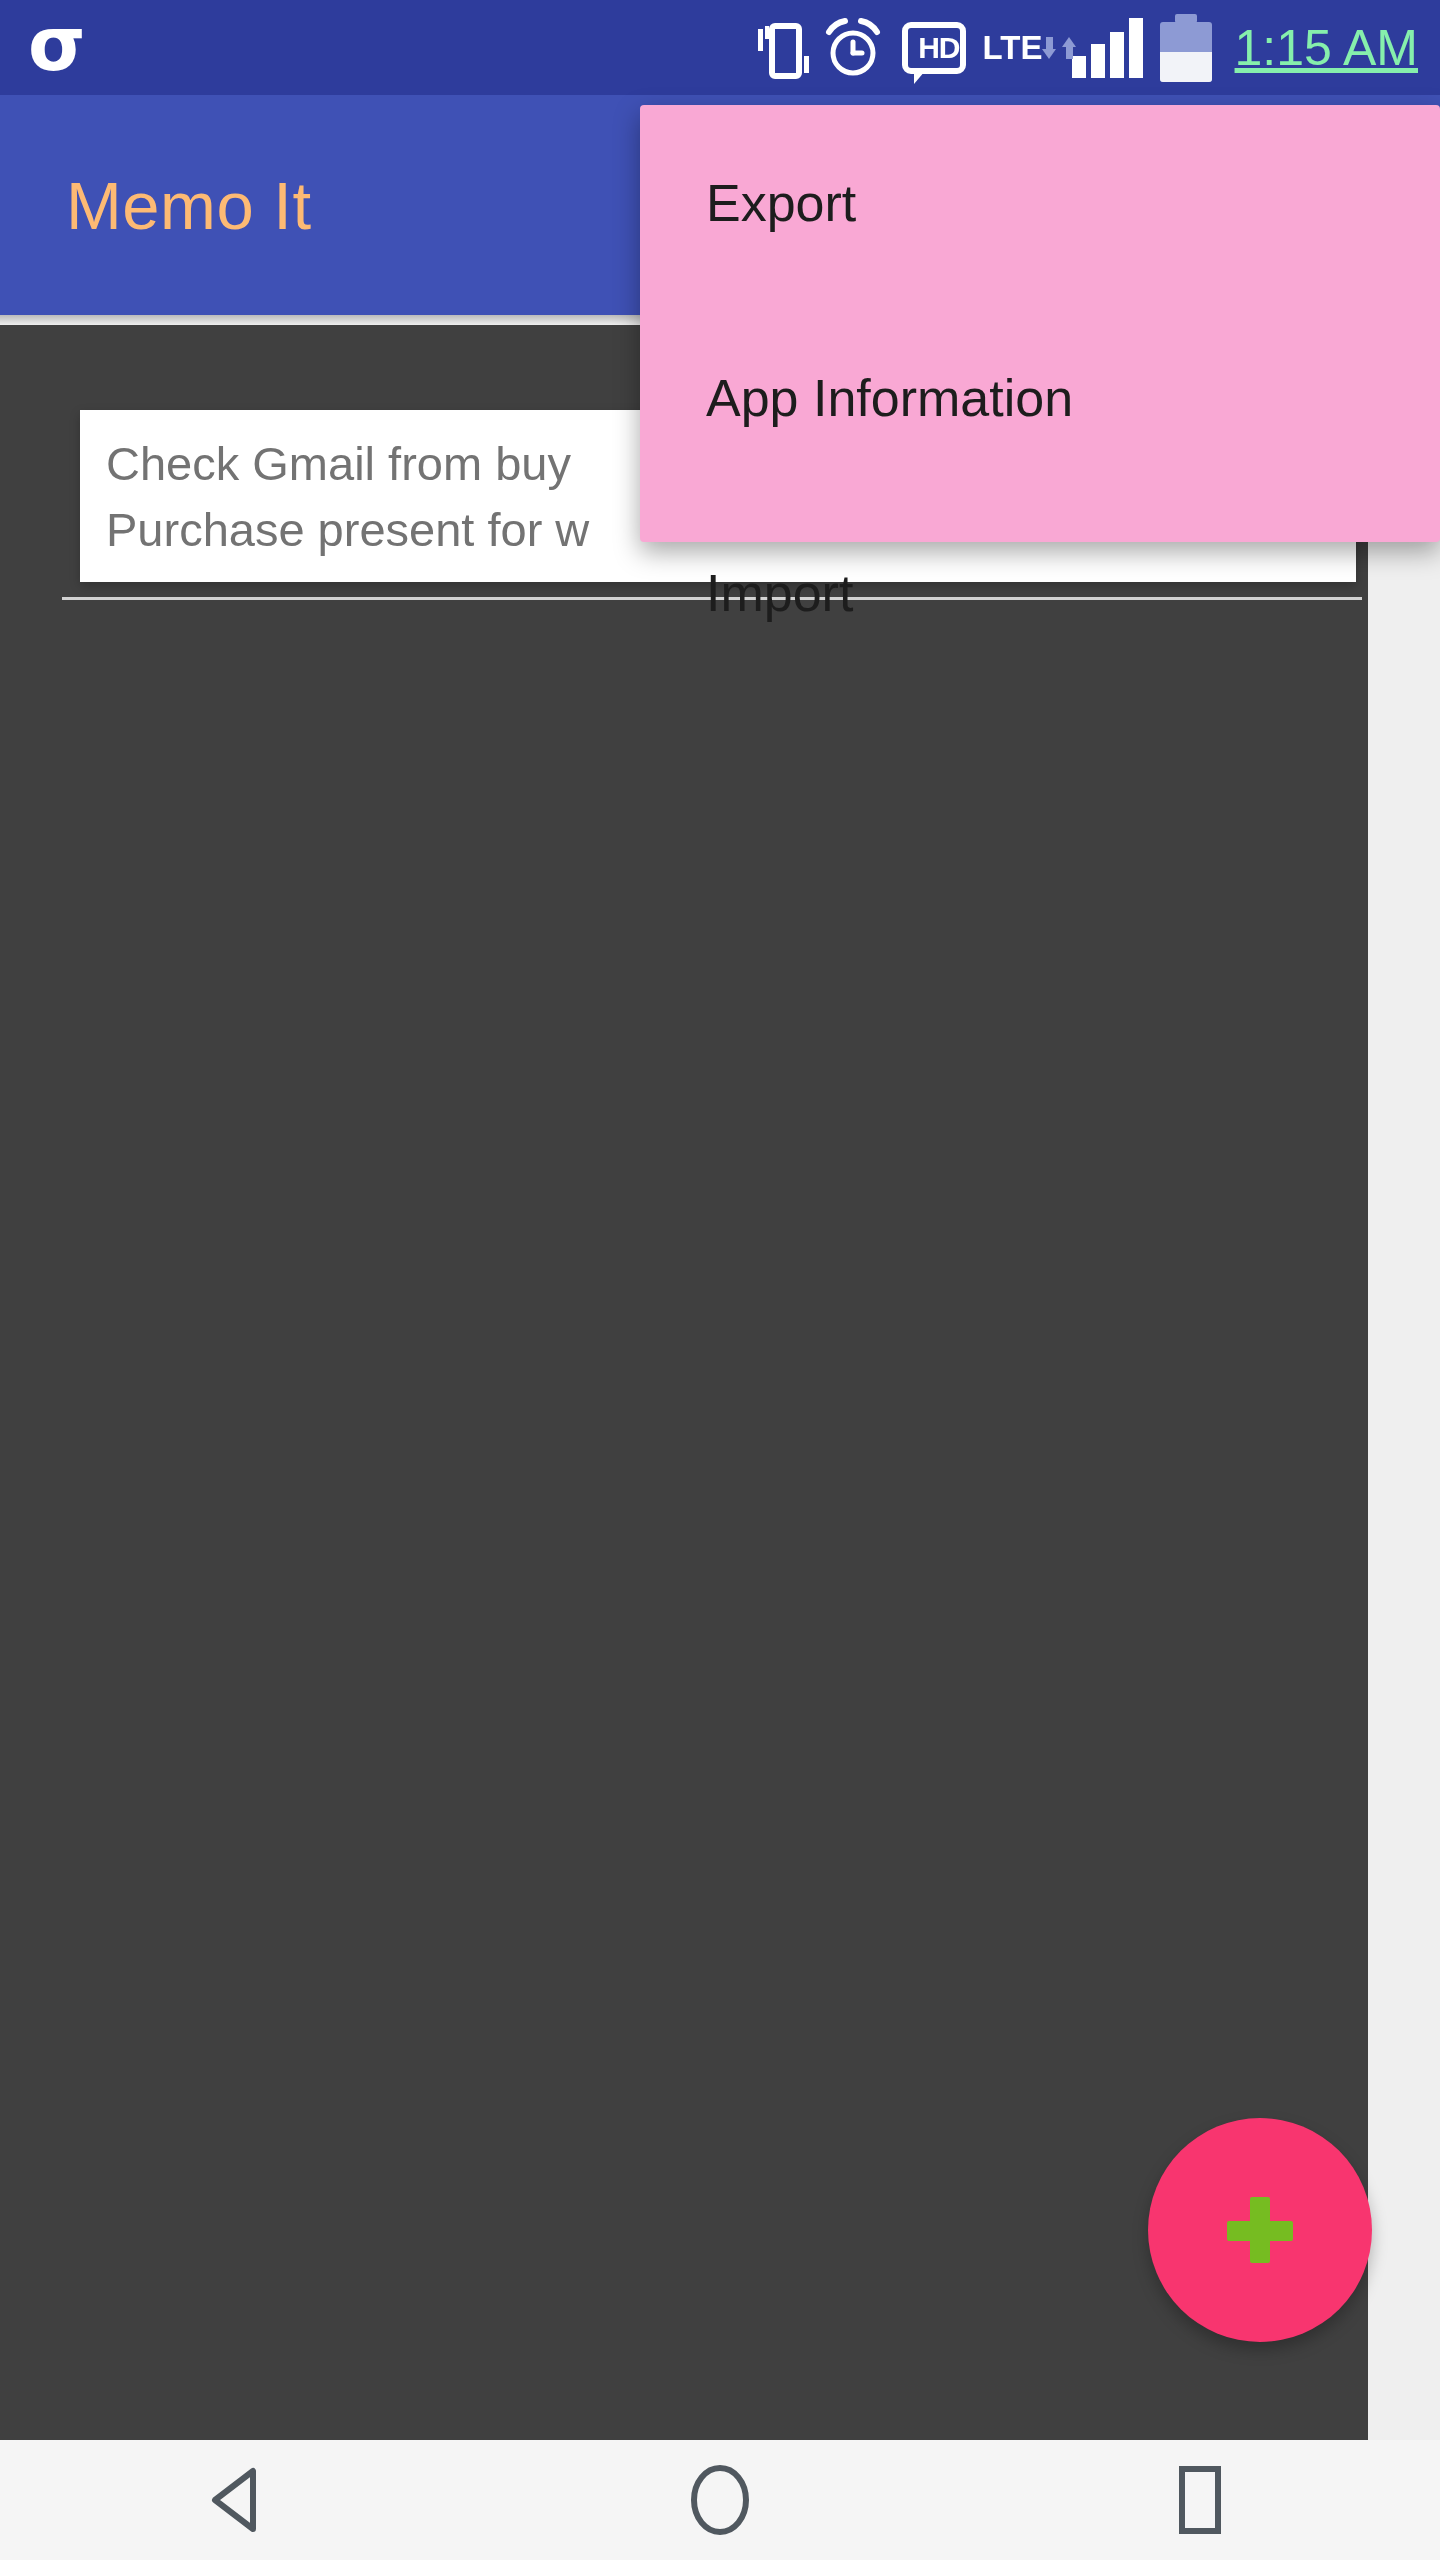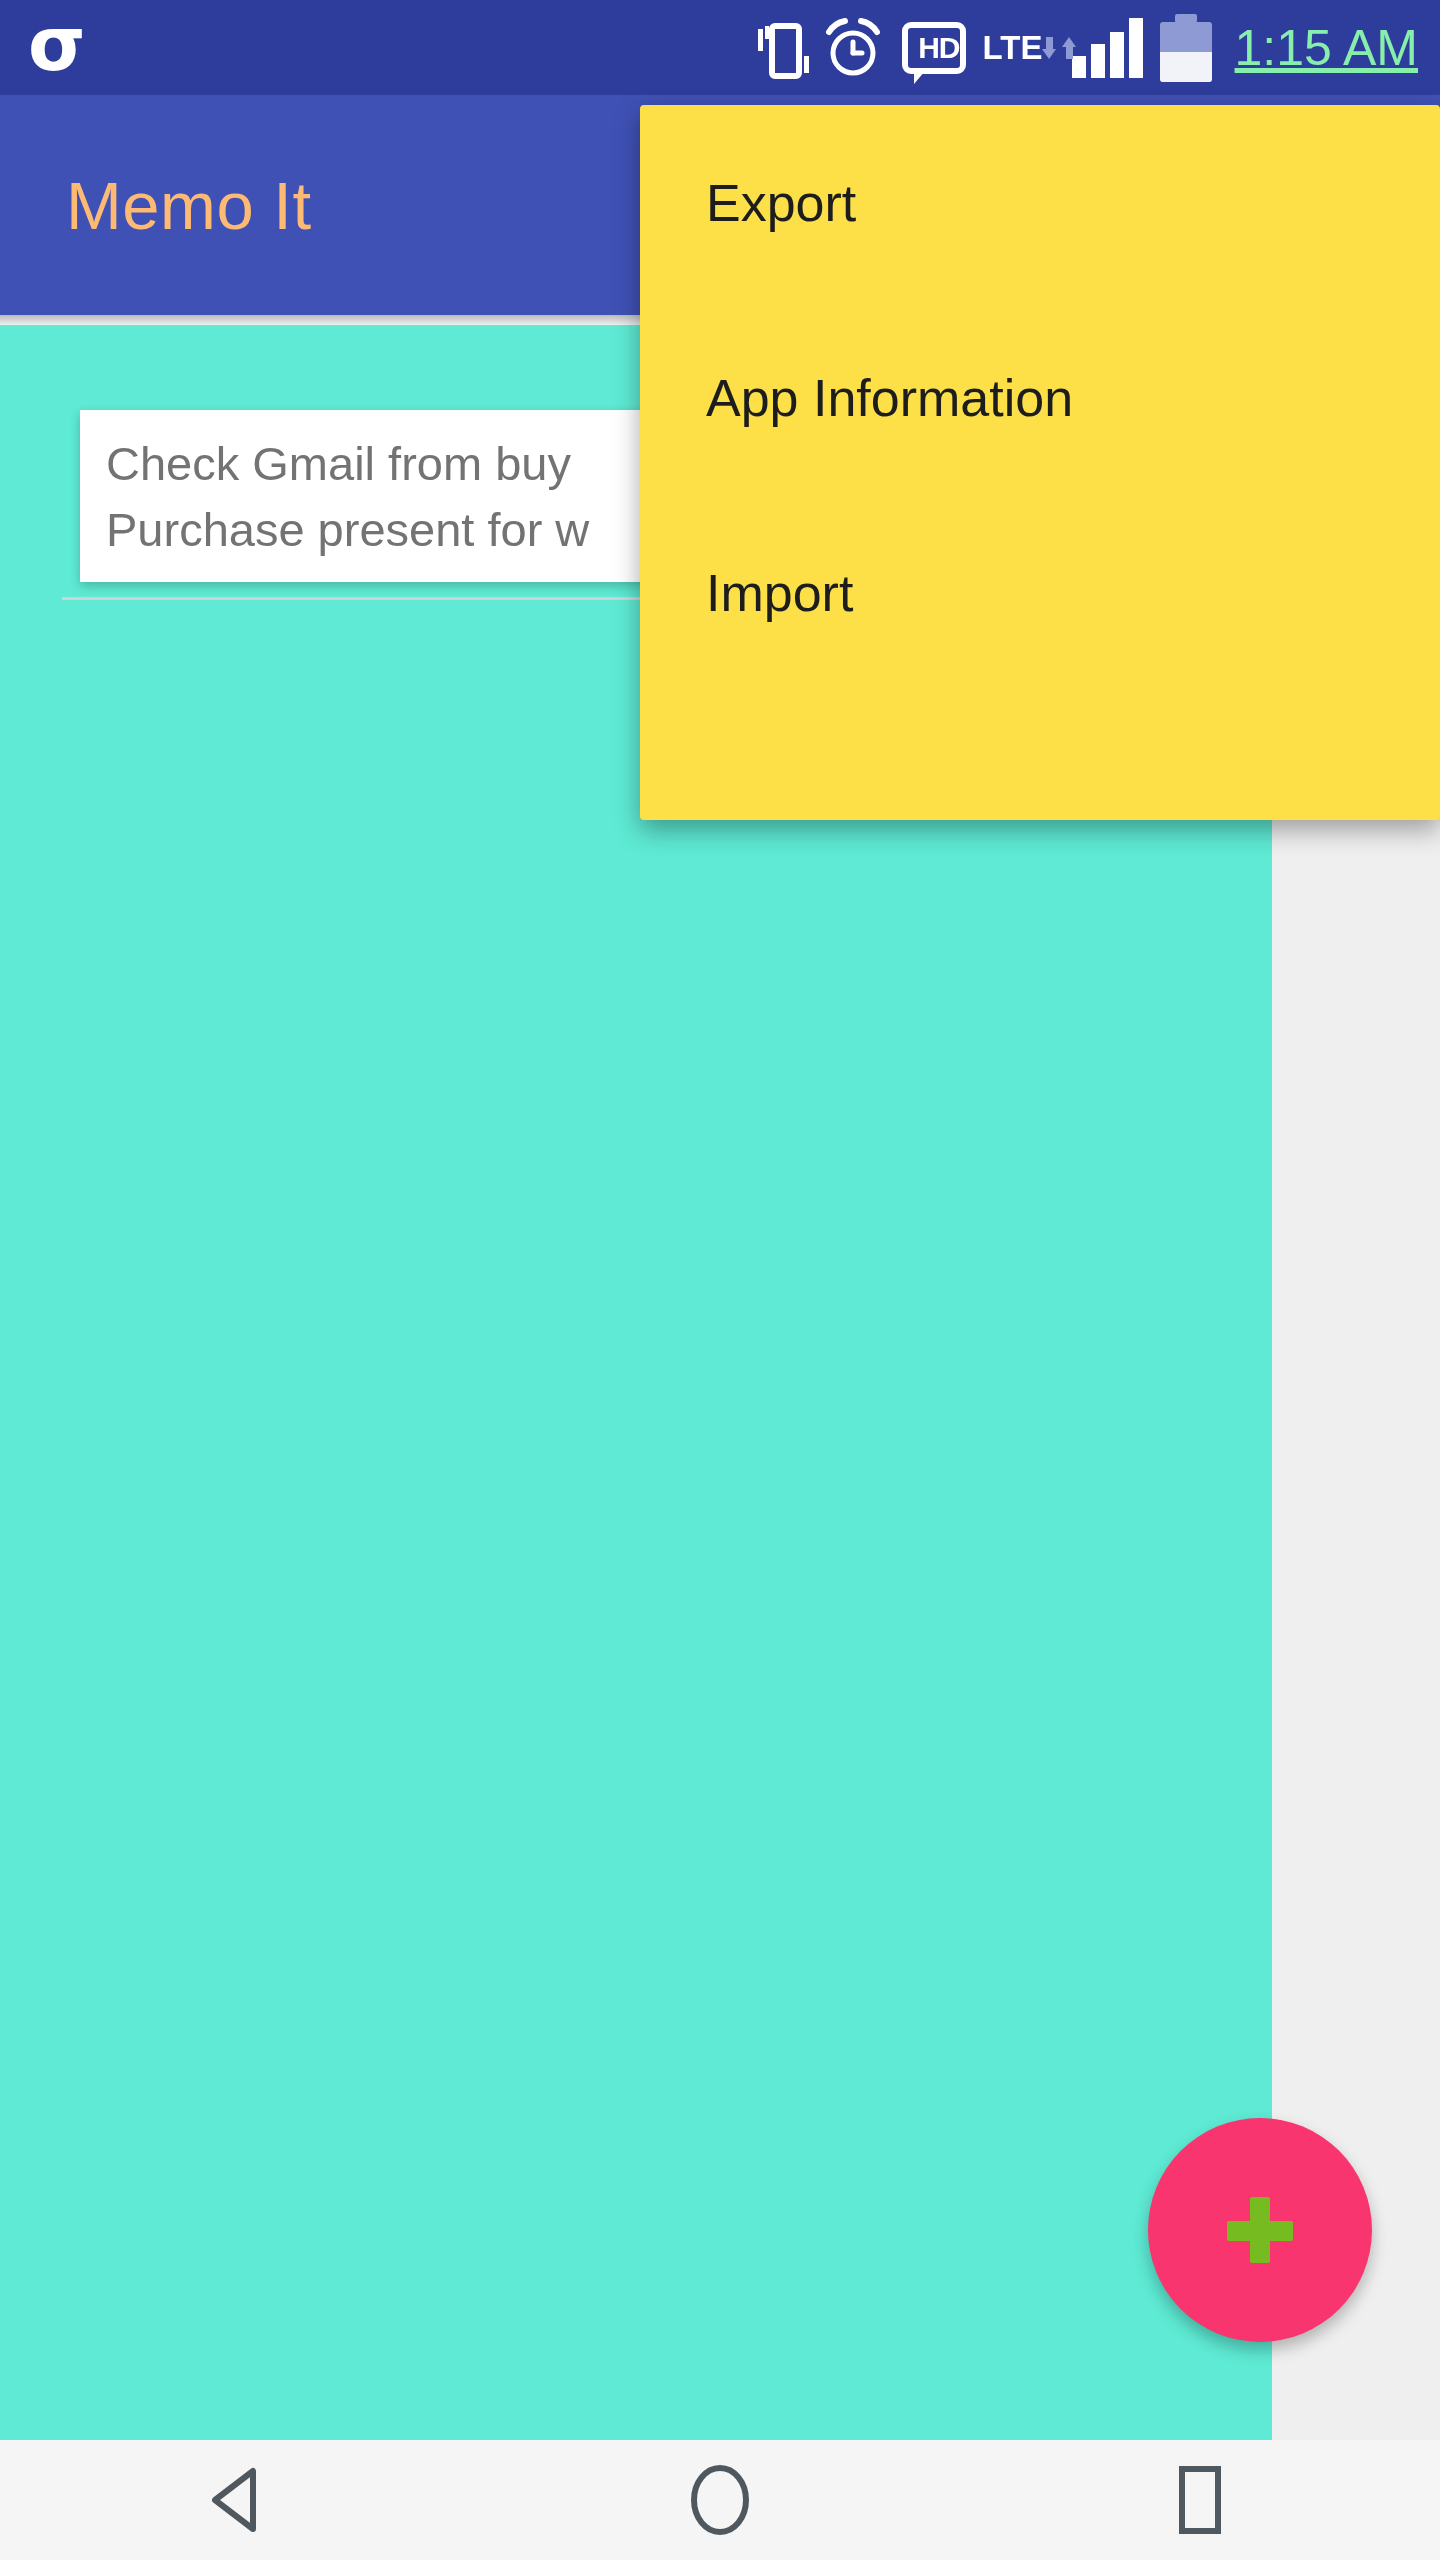--- a/index.html
+++ b/index.html
@@ -84,22 +84,22 @@
     letter-spacing:0.5px;
     font-family:"Liberation Sans", sans-serif;
   }
   .app-bar-shadow{
     position:absolute; top:315px; left:0; width:1440px; height:10px;
     background:linear-gradient(to bottom, rgba(0,0,0,0.22), rgba(0,0,0,0));
   }
 
   
   .content{
-    position:absolute; top:325px; left:0; width:1272px; height:2115px;
-    background:#5eead4;
+    position:absolute; top:325px; left:0; width:1368px; height:2115px;
+    background:#404040;
   }
   .memo-card{
     position:absolute; left:80px; width:1276px;
     background:#ffffff;
     box-shadow:0 4px 10px rgba(0,0,0,0.22);
   }
   #card-1{ top:85px; height:172px; }
   #card-2{ top:293px; height:172px; }
   .memo-line{
     height:66px; display:flex; align-items:center;
@@ -122,22 +122,22 @@
     background:#f8356f;
     box-shadow:0 8px 16px rgba(0,0,0,0.26);
     display:flex; align-items:center; justify-content:center;
   }
   .fab .plus{ position:relative; width:66px; height:66px; }
   .fab .plus .h{ position:absolute; top:24px; left:0; width:66px; height:20px; background:#76bc21; border-radius:2px;}
   .fab .plus .v{ position:absolute; left:23px; top:0; width:20px; height:66px; background:#76bc21; border-radius:2px;}
 
   
   .overflow-menu{
-    position:absolute; left:640px; top:105px; width:800px; height:715px;
-    background:#fde047; border-radius:4px;
+    position:absolute; left:640px; top:105px; width:800px; height:437px;
+    background:#f9a8d4; border-radius:4px;
     box-shadow:0 10px 26px rgba(0,0,0,0.34);
     z-index:40;
   }
   .menu-item{
     height:195px; display:flex; align-items:center;
     padding-left:66px;
     color:#1d1d1d; font-size:52px; line-height:52px;
     font-family:"Liberation Sans", sans-serif;
   }
 

